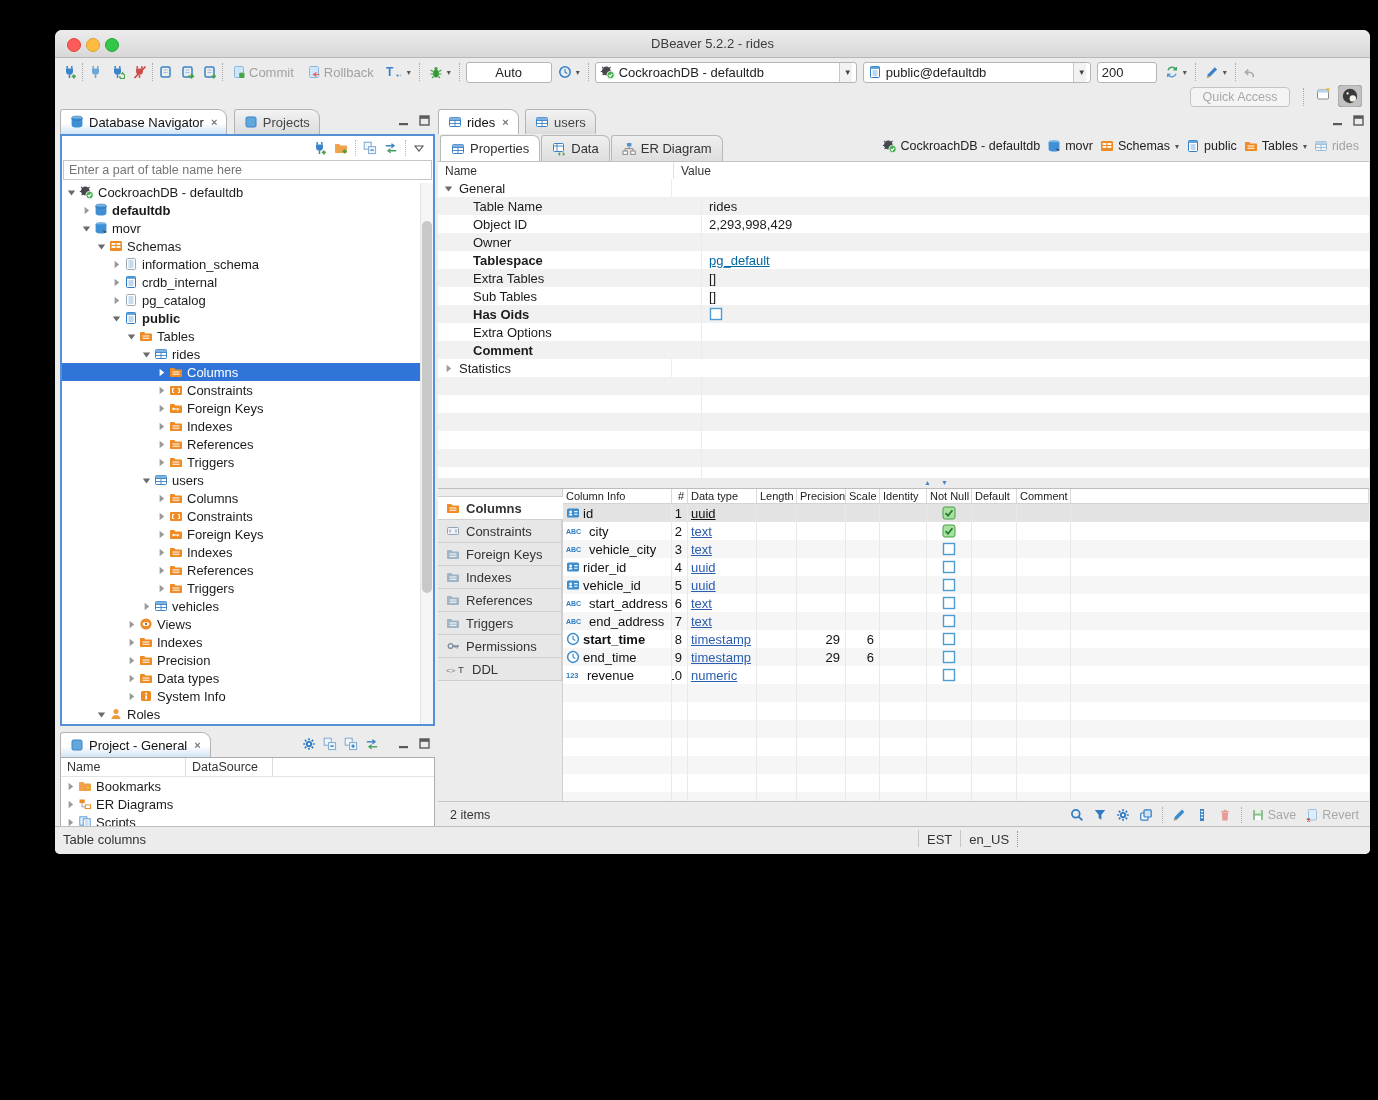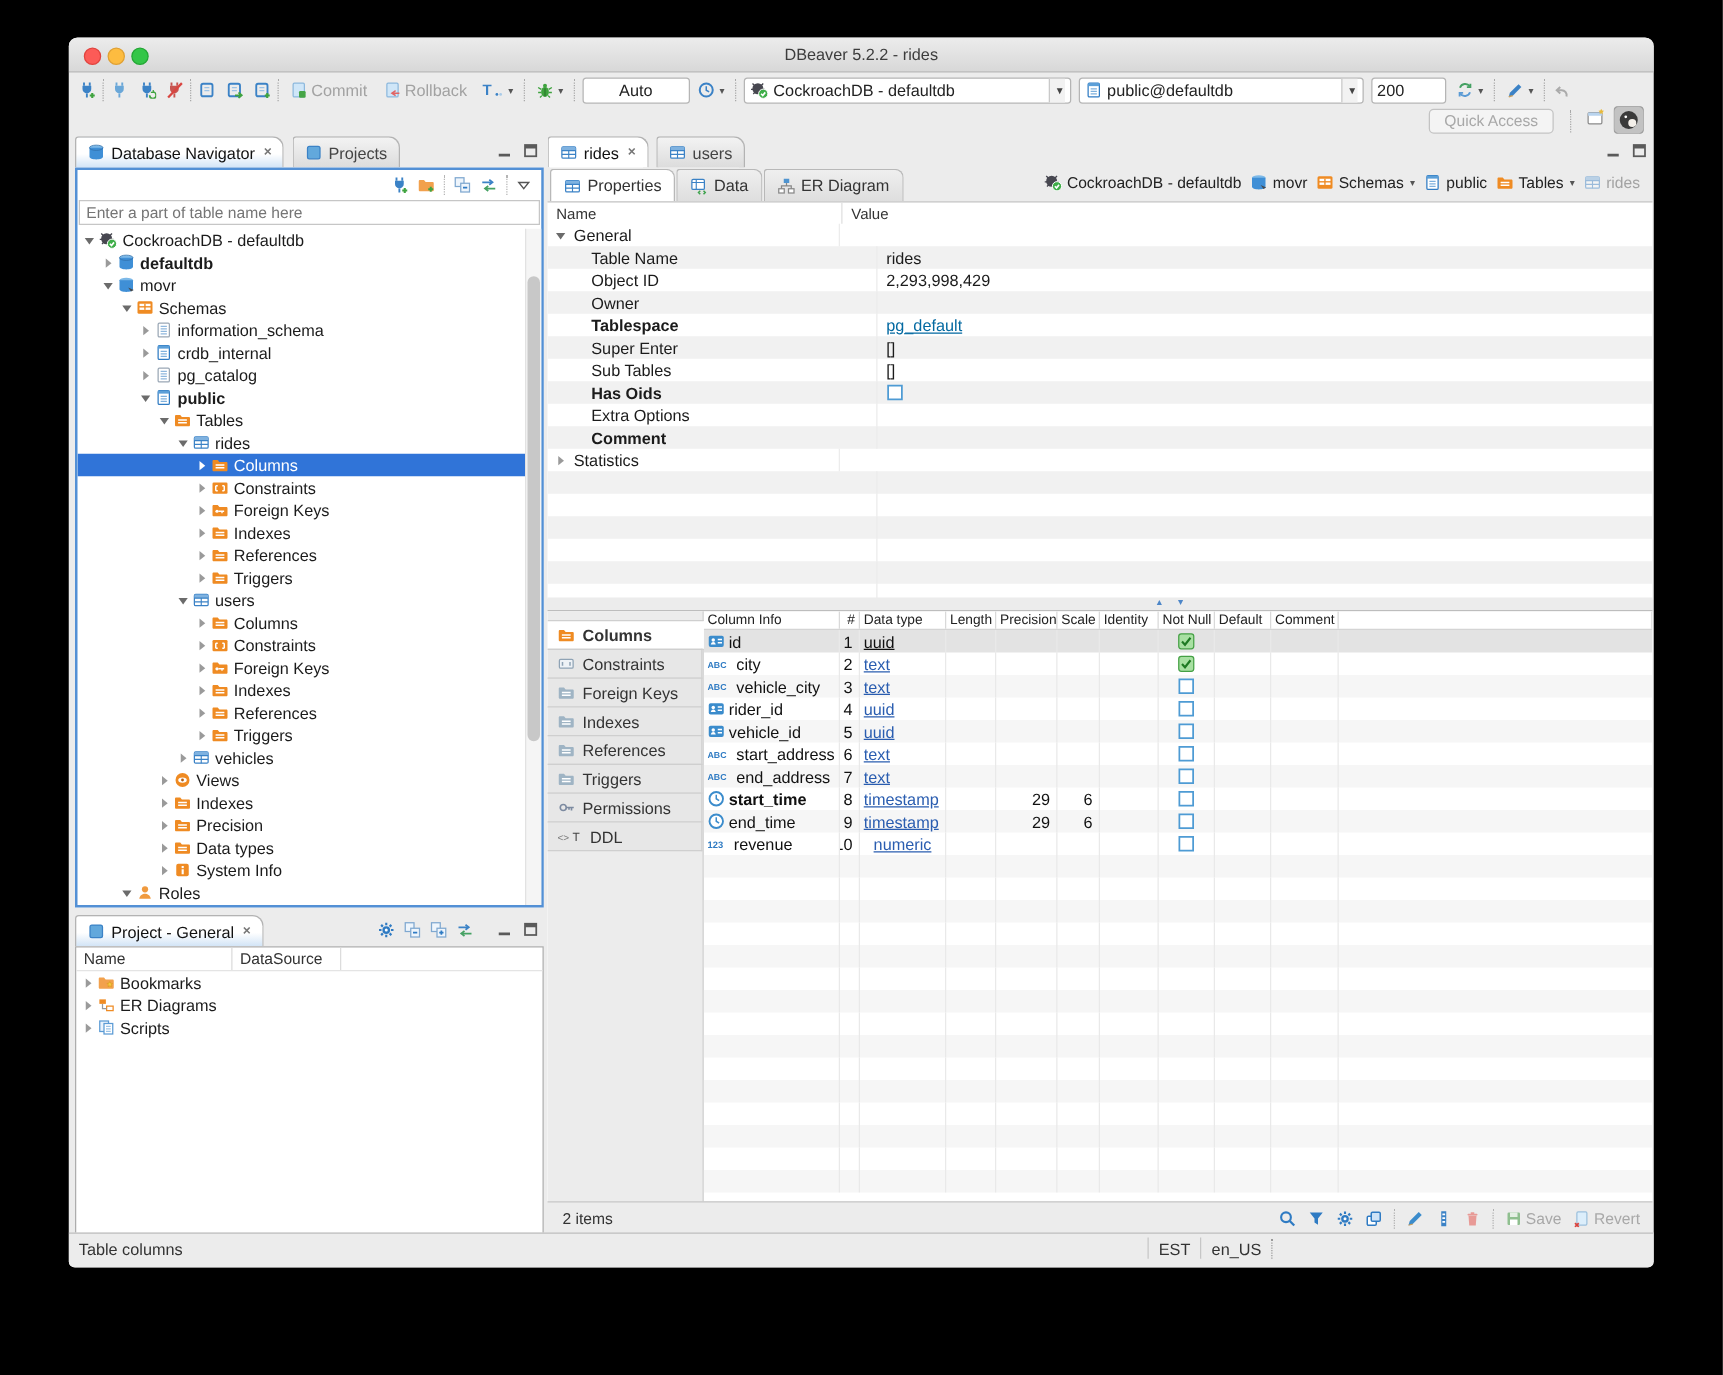--- a/index.html
+++ b/index.html
@@ -1,17 +1,17 @@
 <!DOCTYPE html>
 <html><head>
 <meta charset="utf-8">
 <style>
   html,body{margin:0;padding:0;background:#000;}
   #canvas{position:relative;width:1378px;height:1100px;background:#000;font-family:"Liberation Sans",sans-serif;overflow:hidden;}
-  #win{position:absolute;left:55px;top:30px;width:1268px;height:984px;background:#ececec;border-radius:7px 7px 5px 5px;box-shadow:0 18px 45px rgba(0,0,0,.65);overflow:hidden;}
+  #win{position:absolute;left:55px;top:30px;width:1268px;height:824px;background:#ececec;border-radius:7px 7px 5px 5px;box-shadow:0 18px 45px rgba(0,0,0,.65);overflow:hidden;padding-left:47px;}
 
   
   .titlebar{position:absolute;top:0;left:0;right:0;height:27px;background:linear-gradient(#ececec,#d8d8d8);border-bottom:1px solid #b7b7b7;}
   .light{position:absolute;top:8px;width:12px;height:12px;border-radius:50%;}
   .title-text{position:absolute;top:6px;left:0;right:0;text-align:center;font-size:13px;color:#3c3c3c;}
 
   
   .toolbar{position:absolute;top:29px;left:0;right:0;height:26px;display:flex;align-items:center;padding-left:8px;}
   .tsep{width:1px;height:18px;border-left:1px dotted #a9a9a9;margin:0 5px;}
   .ic{display:inline-flex;align-items:center;justify-content:center;line-height:0;}
@@ -1131,21 +1131,21 @@
             <div class="prow">
               <span class="pn">
                 <span class="bold" style="font-weight: bold;">Tablespace</span>
               </span>
               <span class="pv">
                 <span class="vlink">pg_default</span>
               </span>
             </div>
             <div class="prow stripe">
               <span class="pn">
-                <span>Super Enter</span>
+                <span>Extra Tables</span>
               </span>
               <span class="pv">
                 <span>[]</span>
               </span>
             </div>
             <div class="prow">
               <span class="pn">
                 <span>Sub Tables</span>
               </span>
               <span class="pv">
@@ -1585,21 +1585,21 @@
               <div class="crow">
                 <span class="cc" style="width: 109px; flex: 0 0 auto;">
                   <span class="ic">
                     <svg width="18" height="14" viewBox="0 0 18 14" xmlns="http://www.w3.org/2000/svg">
                       <text x="0" y="10" font-size="7.5" font-weight="bold" fill="#2f7bc3" font-family="Liberation Sans,sans-serif">123</text>
                     </svg>
                   </span>
                   <span>revenue</span>
                 </span>
                 <span class="cc num" style="width: 16px; flex: 0 0 auto;">10</span>
-                <span class="cc" style="width: 69px; flex: 0 0 auto; justify-content: center;">
+                <span class="cc" style="width: 69px; flex: 0 0 auto;">
                   <span class="typelink">numeric</span>
                 </span>
                 <span class="cc" style="width: 40px; flex: 0 0 auto;"></span>
                 <span class="cc num" style="width: 49px; flex: 0 0 auto;"></span>
                 <span class="cc num" style="width: 34px; flex: 0 0 auto;"></span>
                 <span class="cc" style="width: 47px; flex: 0 0 auto;"></span>
                 <span class="cc cbcell" style="width: 45px; flex: 0 0 auto;">
                   <span class="ic">
                     <svg width="14" height="14" viewBox="0 0 14 14" xmlns="http://www.w3.org/2000/svg">
                       <rect x="1.5" y="1.5" width="11" height="11" fill="#fff" stroke="#4e9bd4" stroke-width="1.4"></rect>

